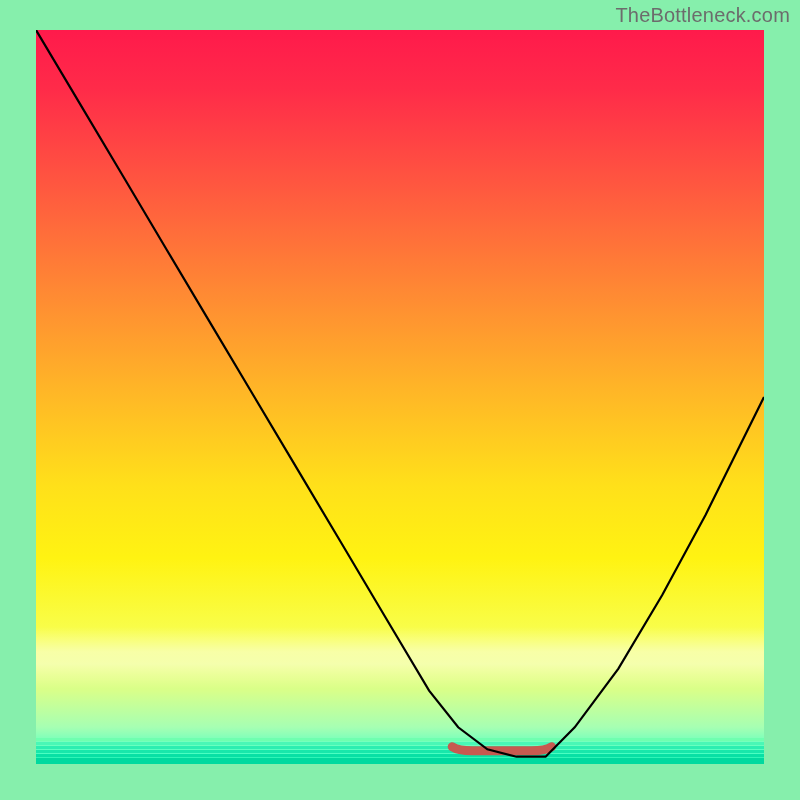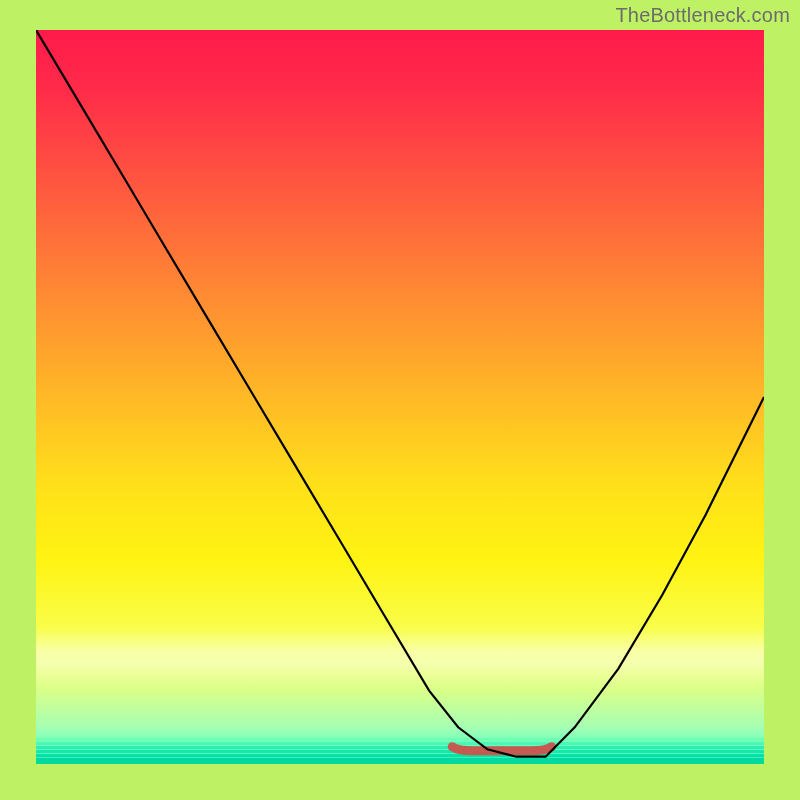--- a/index.html
+++ b/index.html
@@ -8,21 +8,21 @@
     width: 800px;
     height: 800px;
     background: #000;
     overflow: hidden;
     font-family: Arial, Helvetica, sans-serif;
   }
   .frame {
     position: relative;
     width: 800px;
     height: 800px;
-    background: #bef264;
+    background: #86efac;
   }
   .watermark {
     position: absolute;
     top: 4px;
     right: 10px;
     color: #6c6c6c;
     font-size: 20px;
     font-weight: 500;
     letter-spacing: 0.2px;
     z-index: 20;

